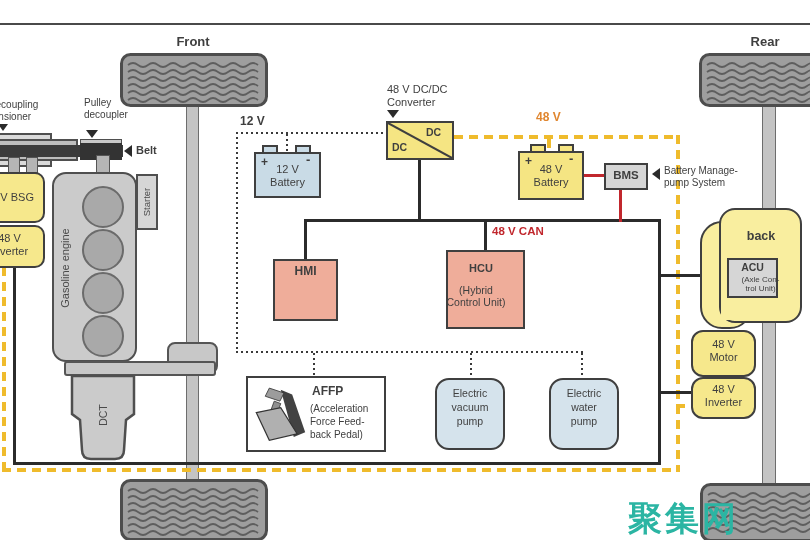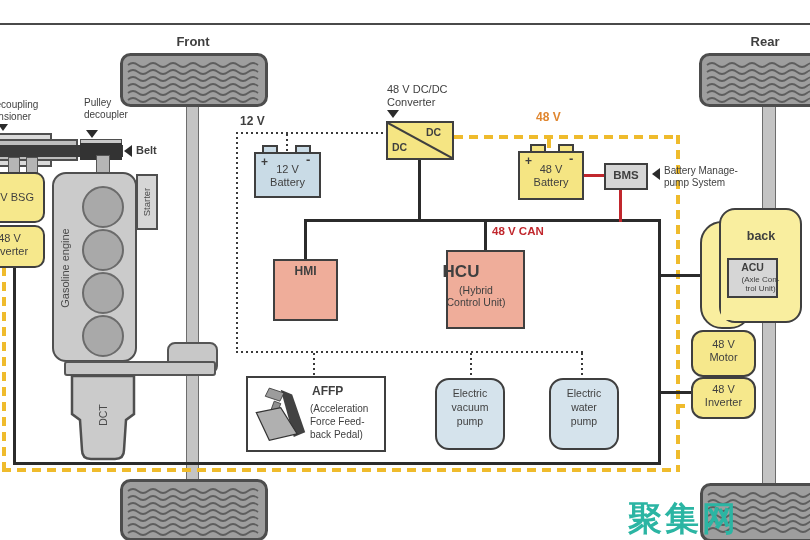--- a/index.html
+++ b/index.html
@@ -194,21 +194,21 @@
   <div class="tri-left" style="left:652px;top:168px;"></div>
   <div class="lbl ml" style="left:664px;top:165px;width:90px;font-size:10px;">Battery Manage-
 pump System</div>
 
   <div class="lbl" style="left:492px;top:225px;font-size:11.5px;font-weight:700;color:#C1272D;">48 V CAN</div>
 
   <div class="box salmon" style="left:273px;top:259px;width:65px;height:62px;"></div>
   <div class="lbl ctr" style="left:273px;top:264px;width:65px;font-size:12px;font-weight:600;">HMI</div>
 
   <div class="box salmon" style="left:446px;top:250px;width:79px;height:79px;"></div>
-  <div class="lbl ctr" style="left:426px;top:262px;width:70px;font-size:17px;font-weight:600;">HCU</div>
+  <div class="lbl ctr" style="left:446px;top:262px;width:70px;font-size:11px;font-weight:600;">HCU</div>
   <div class="lbl ctr ml" style="left:446px;top:284px;width:60px;font-size:10.5px;">(Hybrid
 Control Unit)</div>
 
   <div class="box white" style="left:246px;top:376px;width:140px;height:76px;"></div>
   <svg class="abs" style="left:253px;top:382px;" width="62" height="66" viewBox="0 0 76 66">
     <path d="M34 2 L48 8 L64 54 L50 60 Z" fill="#424242"></path>
     <path d="M20 0 L38 6 L33 16 L15 10 Z" fill="#9c9c9c" stroke="#333" stroke-width="1"></path>
     <path d="M26 16 L34 19 L30 30 L22 27 Z" fill="#8f8f8f" stroke="#333" stroke-width="1"></path>
     <path d="M4 30 L34 24 L54 56 L20 64 Z" fill="#b0b0b0" stroke="#333" stroke-width="1.5"></path>
   </svg>

